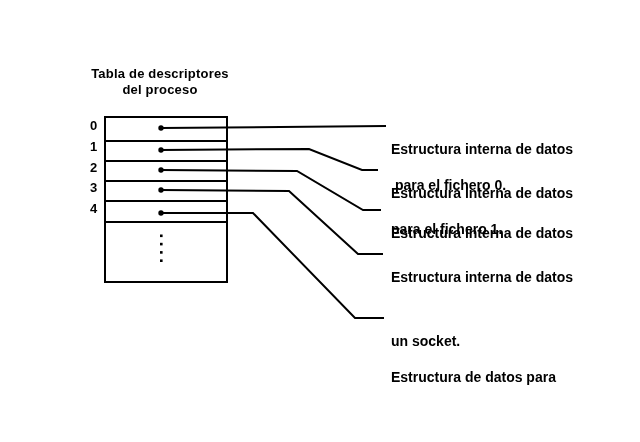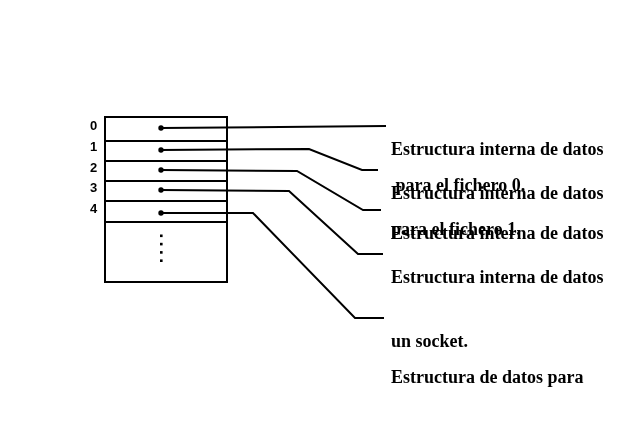--- a/index.html
+++ b/index.html
@@ -22,36 +22,38 @@
     text-align: center; font-size: 13px; line-height: 11px; font-weight: bold;
   }
   .rowlabel.r0 { top: 120px; }
   .rowlabel.r1 { top: 141px; }
   .rowlabel.r2 { top: 162px; }
   .rowlabel.r3 { top: 182px; }
   .rowlabel.r4 { top: 203px; }
   .linework { position: absolute; left: 0; top: 0; width: 640px; height: 442px; }
   .desc {
     position: absolute; left: 391px;
-    font-family: Liberation Serif, serif;
-    font-weight: bold; font-size: 18px; line-height: 12px;
+    font-family: Liberation Sans, sans-serif;
+    font-weight: bold; font-size: 14px; line-height: 12px;
     white-space: pre; letter-spacing: 0px;
   }
   .desc.d0 { top: 119px; }
   .desc.d1 { top: 163px; }
   .desc.d2 { top: 203px; }
   .desc.d3 { top: 247px; }
   .desc.d4 { top: 311px; }
 </style>
 </head>
 <body>
 
 <div class="canvas">
 
   <div class="title">
+    <div>Tabla de descriptores</div>
+    <div>del proceso</div>
   </div>
 
   <div class="rowlabel r0">0</div>
   <div class="rowlabel r1">1</div>
   <div class="rowlabel r2">2</div>
   <div class="rowlabel r3">3</div>
   <div class="rowlabel r4">4</div>
 
   <svg class="linework" viewBox="0 0 640 442">
 

